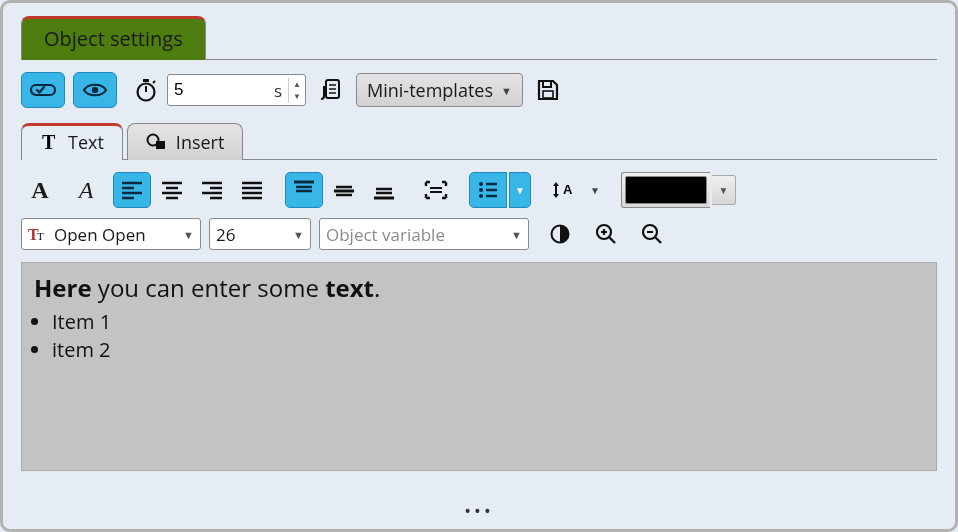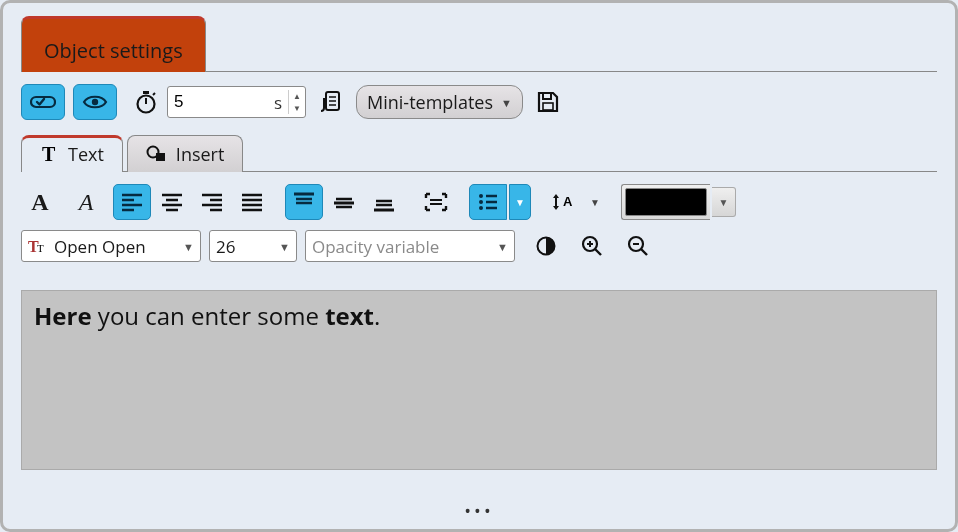--- a/index.html
+++ b/index.html
@@ -26,24 +26,24 @@
     border:1px solid #888;
     border-bottom:none;
     border-top-left-radius:8px;
     border-top-right-radius:8px;
     background:linear-gradient(#e6e3e6,#d2d0d2);
     margin-right:6px;
     position:relative;
     top:1px;
   }
   .main-tab.active {
-    background:#c2410c;
+    background:#4d7c0f;
     border-color:#888;
     border-top:3px solid #c0392b;
-    padding-top:18px;
+    padding-top:6px;
     top:1px;
     z-index:2;
   }
   .tab-underline {
     height:1px; background:#888; width:100%;
     margin-top:0;
   }
 
   
   .row { display:flex; align-items:center; gap:8px; margin-top:12px; }
@@ -66,21 +66,21 @@
   }
   .spin-wrap input { border:none; outline:none; width:100px; font-size:17px; padding:2px 6px; background:transparent; }
   .spin-wrap .unit { padding:0 6px; font-size:17px; color:#333; }
   .spin-wrap .arrows { display:flex; flex-direction:column; border-left:1px solid #ccc; }
   .spin-wrap .arrows span { font-size:8px; line-height:8px; padding:2px 4px; cursor:pointer; color:#555; }
 
   .dropdown {
     display:flex; align-items:center; gap:8px;
     border:1px solid #8a8a8a;
     background:linear-gradient(#e6e3e6,#d2d0d2);
-    border-radius:12px; height:34px; padding:0 10px; font-size:18px;
+    border-radius:4px; height:34px; padding:0 10px; font-size:18px;
   }
   .dropdown .caret { font-size:11px; color:#444; }
 
   .icon { display:inline-flex; align-items:center; justify-content:center; }
 
   
   .sub-tabs-wrap { margin-top:14px; }
   .sub-tabs { display:flex; align-items:flex-end; }
   .sub-tab {
     padding:6px 18px;
@@ -118,29 +118,29 @@
     border-top-right-radius:3px; border-bottom-right-radius:3px;
     display:flex; align-items:center; justify-content:center;
   }
 
   .select-box {
     display:flex; align-items:center;
     border:1px solid #8a8a8a; background:#fff; border-radius:3px; height:32px; padding:0 6px; font-size:17px;
   }
   .select-box .caret { margin-left:auto; font-size:11px; color:#555; }
   .select-box.font { width:180px; }
-  .select-box.size { width:88px; }
+  .select-box.size { width:102px; }
   .select-box.var { width:210px; }
   .select-box.var .label { color:#8a8a8a; }
 
   .editor {
-    margin-top:26px;
+    margin-top:10px;
     background:#c3c3c3;
     border:1px solid #aaa;
-    height:180px;
+    height:209px;
     padding:8px 12px;
     font-size:22px;
     color:#111;
     overflow:auto;
   }
   .editor .line1 { font-size:24px; }
   .editor ul { margin:4px 0 0 18px; padding:0; font-size:20px; }
   .editor ul li { margin:1px 0; }
 
   .more-dots {
@@ -385,21 +385,21 @@
           </svg>
       </span>
       <span class="label">Open Open</span>
       <span class="caret">▼</span>
     </div>
     <div class="select-box size">
       <span class="label">26</span>
       <span class="caret">▼</span>
     </div>
     <div class="select-box var">
-      <span class="label">Opacity variable</span>
+      <span class="label">Object variable</span>
       <span class="caret">▼</span>
     </div>
 
     <div class="tool" style="margin-left:4px">
       <span class="icon">
         <svg width="22" height="22" viewBox="0 0 22 22">
             <circle cx="11" cy="11" r="8.5" fill="none" stroke="#111" stroke-width="2"></circle>
             <path d="M11 2.5 a8.5 8.5 0 0 1 0 17 Z" fill="#111"></path>
           </svg>
       </span>
@@ -422,17 +422,21 @@
             <line x1="7" y1="10" x2="13" y2="10" stroke="#111" stroke-width="2"></line>
           </svg>
       </span>
     </div>
   </div>
 
   <div class="editor">
     <div class="line1">
       <b>Here</b><span> you can enter some </span><b>text</b><span>.</span>
     </div>
+    <ul>
+      <li>Item 1</li>
+      <li>item 2</li>
+    </ul>
   </div>
 
 </div>
 
 <div class="more-dots">•••</div>
 
 </body></html>

